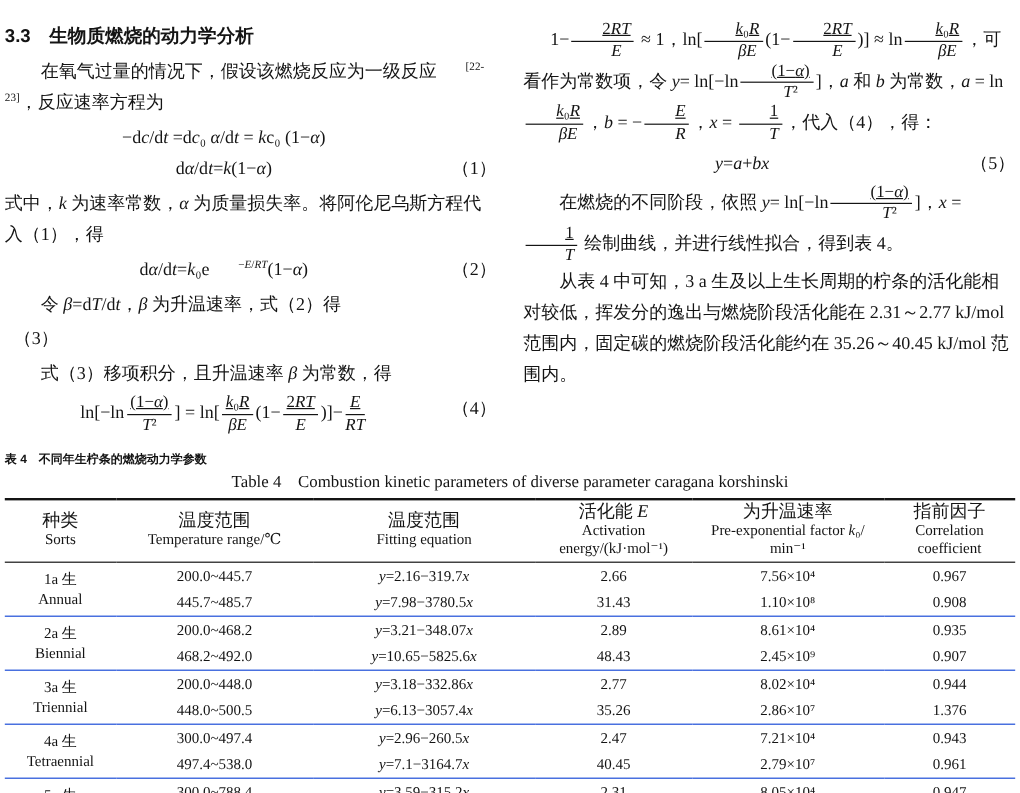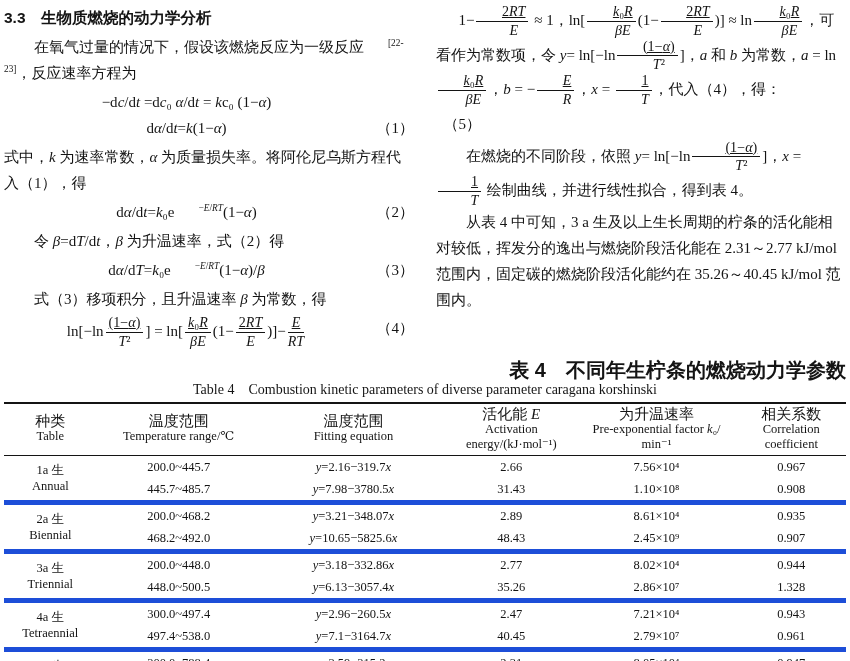--- a/index.html
+++ b/index.html
@@ -2,21 +2,21 @@
 <html><head>
 <meta charset="utf-8">
 <style>
   * { box-sizing: border-box; margin: 0; padding: 0; }
   html, body { width: 850px; background: #ffffff; }
   body {
     font-family: "Liberation Serif", "DejaVu Serif", serif;
     color: #141414;
     width: 850px; height: 661px; overflow: hidden;
   }
-  .page { position: relative; width: 850px; height: 661px; padding: 4px 4px 0 4px; }
+  .page { position: relative; width: 850px; height: 661px; padding: 17px 4px 0 4px; }
 
   
   .columns { display: flex; gap: 22px; }
   .col { flex: 1 1 0; font-size: 15px; line-height: 26px; }
 
   .heading {
     font-family: "Liberation Sans", "DejaVu Sans", sans-serif;
     font-weight: bold; font-size: 15.5px; line-height: 24px;
     margin: 2px 0 4px 0;
   }
@@ -32,37 +32,37 @@
   .frac .fd { display: block; padding-top: 1px; }
 
   .eqrow { display: flex; margin: 3px 0; }
   .eqbody { flex: 1; text-align: center; }
   .eqnum { width: 3em; text-align: right; white-space: nowrap; }
   .eqnum.bottom { align-self: flex-end; }
 
   
   .table-section { margin-top: 8px; }
   .tt-cn {
-    text-align: right; font-weight: bold; font-size: 20px; line-height: 19px;
+    text-align: left; font-weight: bold; font-size: 10px; line-height: 19px;
     font-family: "Liberation Sans", "DejaVu Sans", sans-serif;
   }
   .tt-en { text-align: center; font-size: 14px; line-height: 19px; margin-bottom: 3px; }
 
   table.kinetics {
     width: 100%; border-collapse: collapse;
     border-top: 2px solid #141414; border-bottom: 2px solid #141414;
     font-size: 12.5px;
   }
   table.kinetics th, table.kinetics td { font-weight: normal; text-align: center; vertical-align: middle; }
   table.kinetics thead th { border-bottom: 1.5px solid #141414; padding: 3px 2px; line-height: 15px; }
   table.kinetics thead .hcn { font-size: 15px; }
   table.kinetics thead .hen { font-size: 12.5px; }
   table.kinetics td { padding: 3px 3px; line-height: 16px; height: 22px; }
   td.sortcell div { line-height: 16px; }
-  tr.group-end td, td.group-line { border-bottom: 5px solid #1d4ed8; }
+  tr.group-end td, td.group-line { border-bottom: 1px solid #1d4ed8; }
   th.c1 { width: 11%; } th.c2 { width: 19.5%; } th.c3 { width: 22%; }
   th.c4 { width: 15.5%; } th.c5 { width: 19%; } th.c6 { width: 13%; }
 </style>
 </head>
 <body>
 
 <div class="page">
 
   <div class="columns">
 
@@ -81,74 +81,74 @@
       <p class="noindent">式中，<i>k</i> 为速率常数，<i>α</i> 为质量损失率。将阿伦尼乌斯方程代入（1），得</p>
 
       <div class="eqrow">
         <div class="eqbody">d<i>α</i>/d<i>t</i>=<i>k</i>₀e<sup>−<i>E</i>/<i>RT</i></sup>(1−<i>α</i>)</div>
         <div class="eqnum">（2）</div>
       </div>
 
       <p>令 <i>β</i>=d<i>T</i>/d<i>t</i>，<i>β</i> 为升温速率，式（2）得</p>
 
       <div class="eqrow">
-        <div class="eqbody">d<i>α</i>/d<i>T</i>=<i>k</i>₀e<sup>−<i>E</i>/<i>RT</i></sup>(1−<i>α</i>)/<i>β</i></div>
         <div class="eqnum">（3）</div>
       </div>
 
       <p>式（3）移项积分，且升温速率 <i>β</i> 为常数，得</p>
 
       <div class="eqrow">
         <div class="eqbody">ln[−ln<span class="frac"><span class="fn">(1−<i>α</i>)</span><span class="fd"><i>T</i>²</span></span>] = ln[<span class="frac"><span class="fn"><i>k</i>₀<i>R</i></span><span class="fd"><i>βE</i></span></span>(1−<span class="frac"><span class="fn">2<i>RT</i></span><span class="fd"><i>E</i></span></span>)]−<span class="frac"><span class="fn"><i>E</i></span><span class="fd"><i>RT</i></span></span></div>
         <div class="eqnum">（4）</div>
       </div>
     </div>
 
     <div class="col">
       <p class="ind15">1−<span class="frac"><span class="fn">2<i>RT</i></span><span class="fd"><i>E</i></span></span> ≈ 1，ln[<span class="frac"><span class="fn"><i>k</i>₀<i>R</i></span><span class="fd"><i>βE</i></span></span>(1−<span class="frac"><span class="fn">2<i>RT</i></span><span class="fd"><i>E</i></span></span>)] ≈ ln<span class="frac"><span class="fn"><i>k</i>₀<i>R</i></span><span class="fd"><i>βE</i></span></span>，可看作为常数项，令 <i>y</i>= ln[−ln<span class="frac"><span class="fn">(1−<i>α</i>)</span><span class="fd"><i>T</i>²</span></span>]，<i>a</i> 和 <i>b</i> 为常数，<i>a</i> = ln<span class="frac"><span class="fn"><i>k</i>₀<i>R</i></span><span class="fd"><i>βE</i></span></span>，<i>b</i> = −<span class="frac"><span class="fn"><i>E</i></span><span class="fd"><i>R</i></span></span>，<i>x</i> = <span class="frac"><span class="fn">1</span><span class="fd"><i>T</i></span></span>，代入（4），得：</p>
 
       <div class="eqrow">
+        <div class="eqbody"><i>y</i>=<i>a</i>+<i>bx</i></div>
         <div class="eqnum">（5）</div>
       </div>
 
       <p>在燃烧的不同阶段，依照 <i>y</i>= ln[−ln<span class="frac"><span class="fn">(1−<i>α</i>)</span><span class="fd"><i>T</i>²</span></span>]，<i>x</i> = <span class="frac"><span class="fn">1</span><span class="fd"><i>T</i></span></span> 绘制曲线，并进行线性拟合，得到表 4。</p>
       <p>从表 4 中可知，3 a 生及以上生长周期的柠条的活化能相对较低，挥发分的逸出与燃烧阶段活化能在 2.31～2.77 kJ/mol 范围内，固定碳的燃烧阶段活化能约在 35.26～40.45 kJ/mol 范围内。</p>
     </div>
 
   </div>
 
   <div class="table-section">
     <div class="tt-cn">表 4　不同年生柠条的燃烧动力学参数</div>
     <div class="tt-en">Table 4　Combustion kinetic parameters of diverse parameter caragana korshinski</div>
 
     <table class="kinetics">
       <thead>
         <tr>
             <th class="c1">
               <div class="hcn">种类</div>
-              <div class="hen">Table</div>
+              <div class="hen">Sorts</div>
             </th>
             <th class="c2">
               <div class="hcn">温度范围</div>
               <div class="hen">Temperature range/℃</div>
             </th>
             <th class="c3">
               <div class="hcn">温度范围</div>
               <div class="hen">Fitting equation</div>
             </th>
             <th class="c4">
               <div class="hcn">活化能 <i>E</i></div>
               <div class="hen">Activation energy/(kJ·mol⁻¹)</div>
             </th>
             <th class="c5">
               <div class="hcn">为升温速率</div>
               <div class="hen">Pre-exponential factor <i>k</i>₀/ min⁻¹</div>
             </th>
             <th class="c6">
-              <div class="hcn">相关系数</div>
+              <div class="hcn">指前因子</div>
               <div class="hen">Correlation coefficient</div>
             </th>
           </tr>
       </thead>
       <tbody>
           <tr>
             <td rowspan="2" class="sortcell group-line">
               <div>1a 生</div>
               <div>Annual</div>
             </td>
@@ -192,21 +192,21 @@
             <td><i>y</i>=3.18−332.86<i>x</i></td>
             <td>2.77</td>
             <td>8.02×10⁴</td>
             <td>0.944</td>
           </tr>
           <tr class="group-end">
             <td>448.0~500.5</td>
             <td><i>y</i>=6.13−3057.4<i>x</i></td>
             <td>35.26</td>
             <td>2.86×10⁷</td>
-            <td>1.328</td>
+            <td>1.376</td>
           </tr>
           <tr>
             <td rowspan="2" class="sortcell group-line">
               <div>4a 生</div>
               <div>Tetraennial</div>
             </td>
             <td>300.0~497.4</td>
             <td><i>y</i>=2.96−260.5<i>x</i></td>
             <td>2.47</td>
             <td>7.21×10⁴</td>

